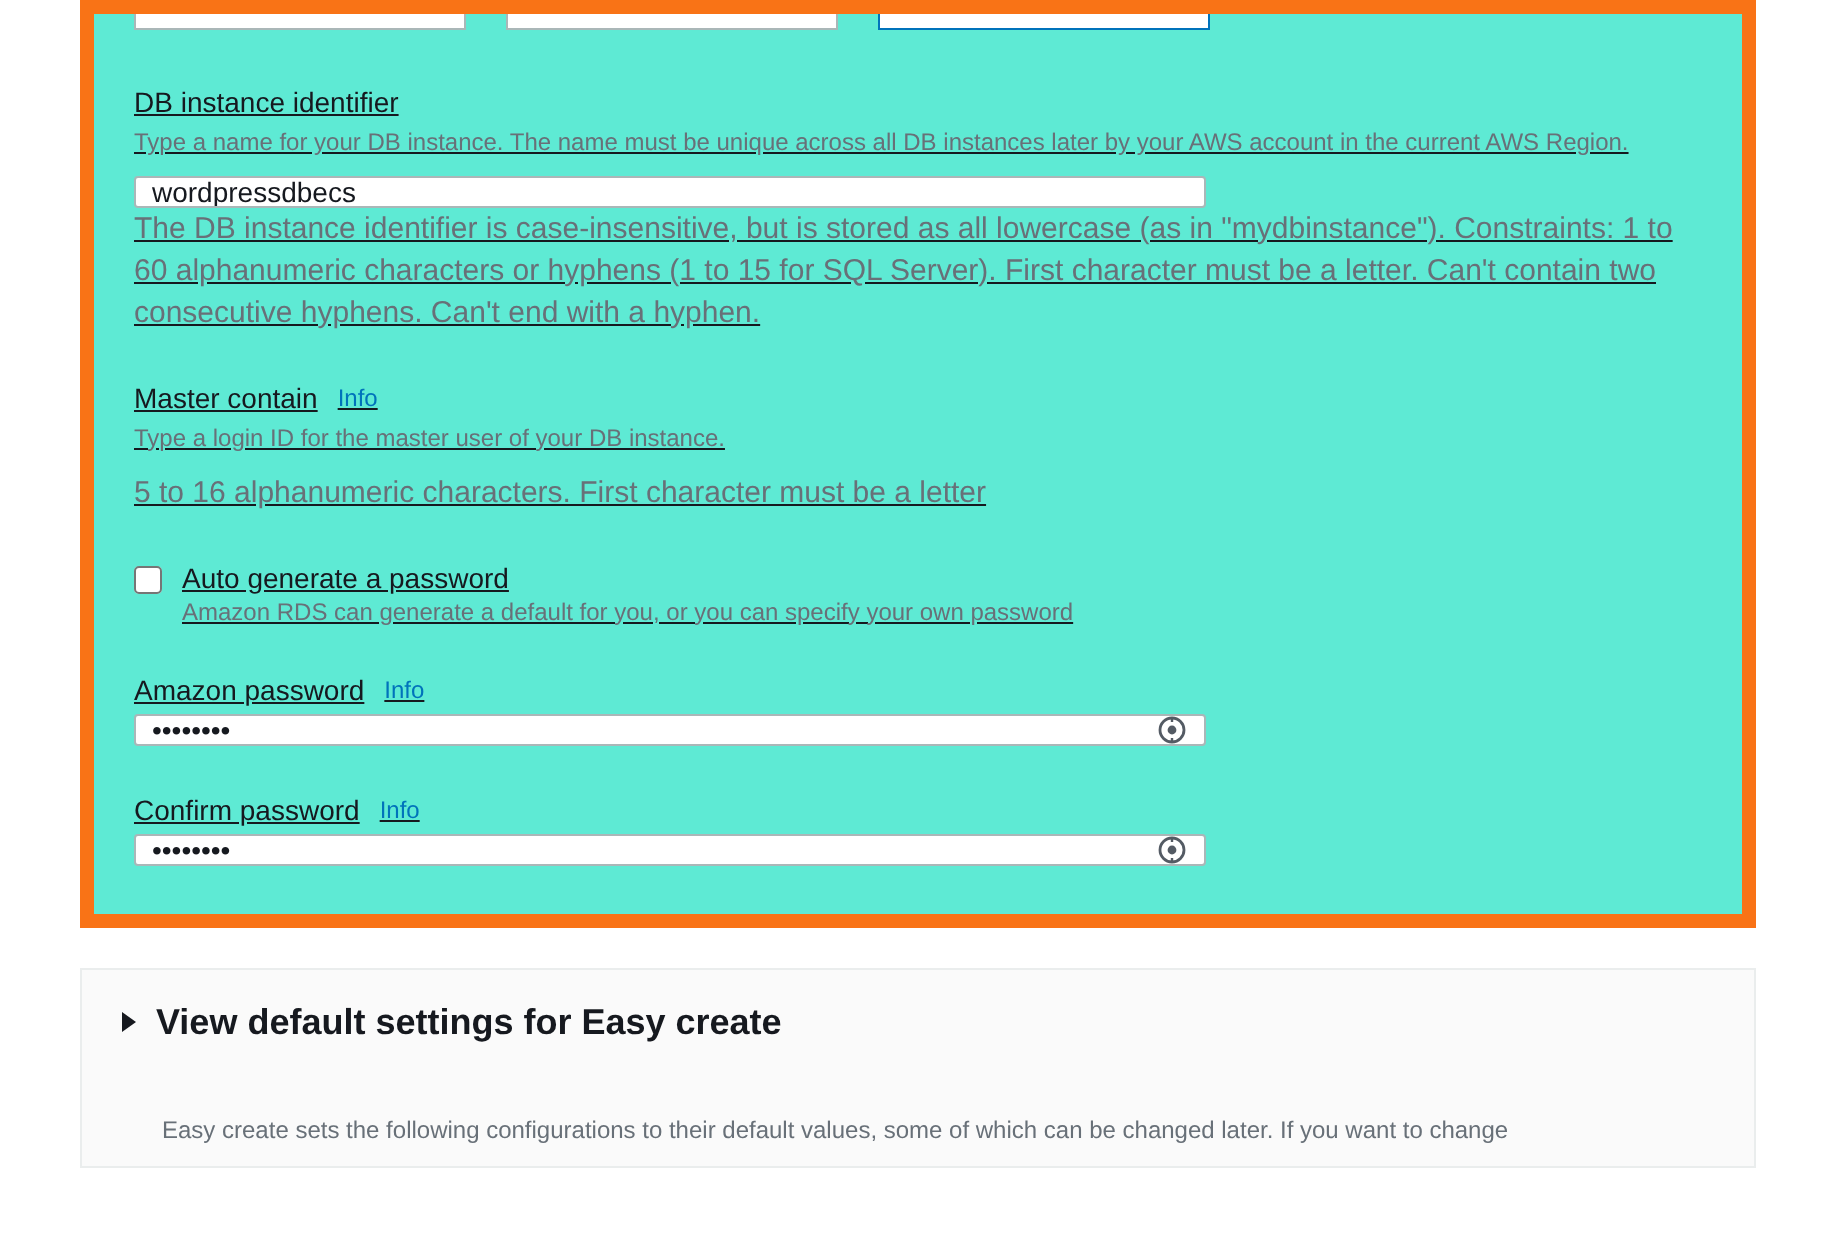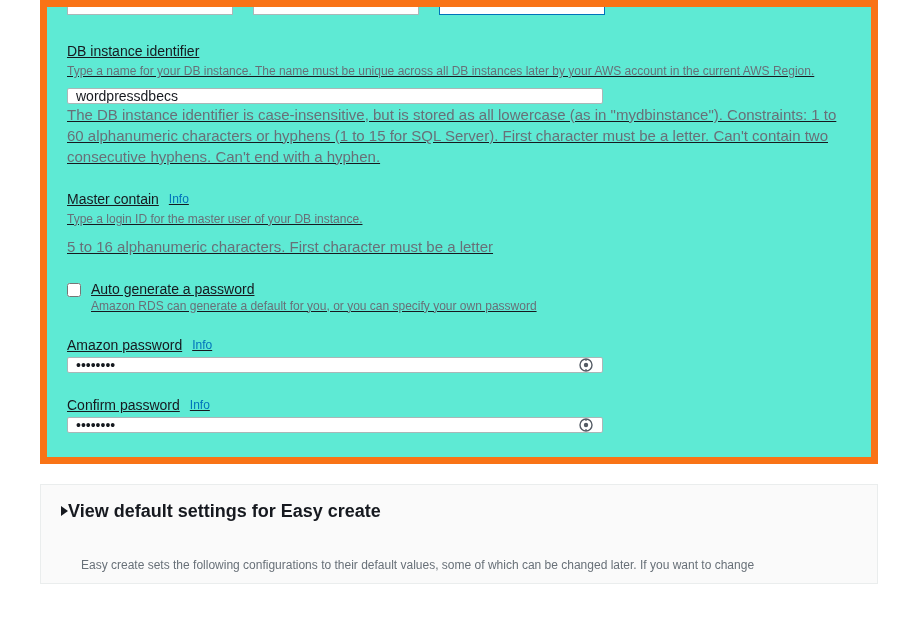--- a/index.html
+++ b/index.html
@@ -124,21 +124,21 @@
       color: #16191f;
     }
     .checkbox-sub {
       font-size: 12px;
       color: #687078;
       margin-top: 2px;
     }
     .expander-header {
       display: flex;
       align-items: center;
-      gap: 0;
+      gap: 10px;
       cursor: pointer;
       margin-bottom: 6px;
     }
     .expander-header h2 {
       font-size: 18px;
       font-weight: 700;
       color: #16191f;
     }
     .caret {
       width: 0;

